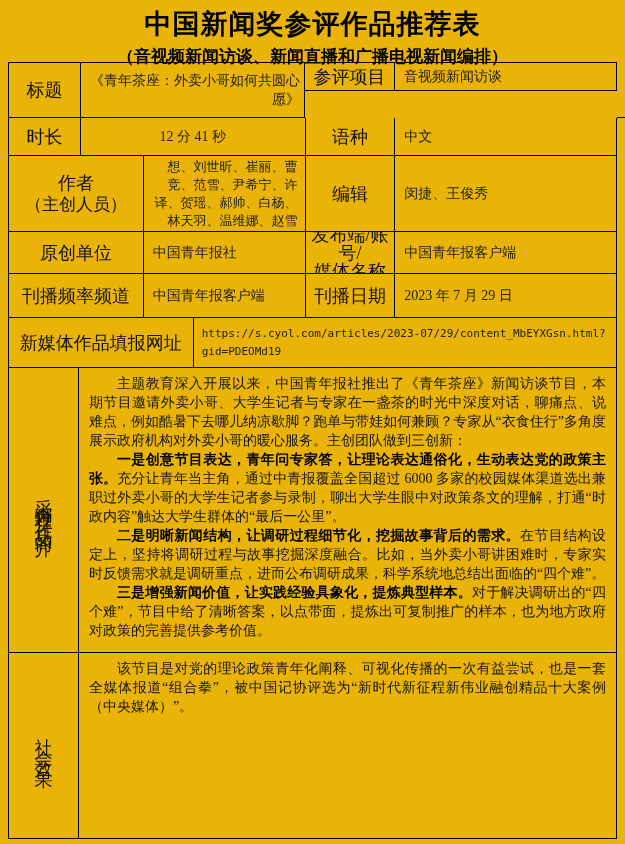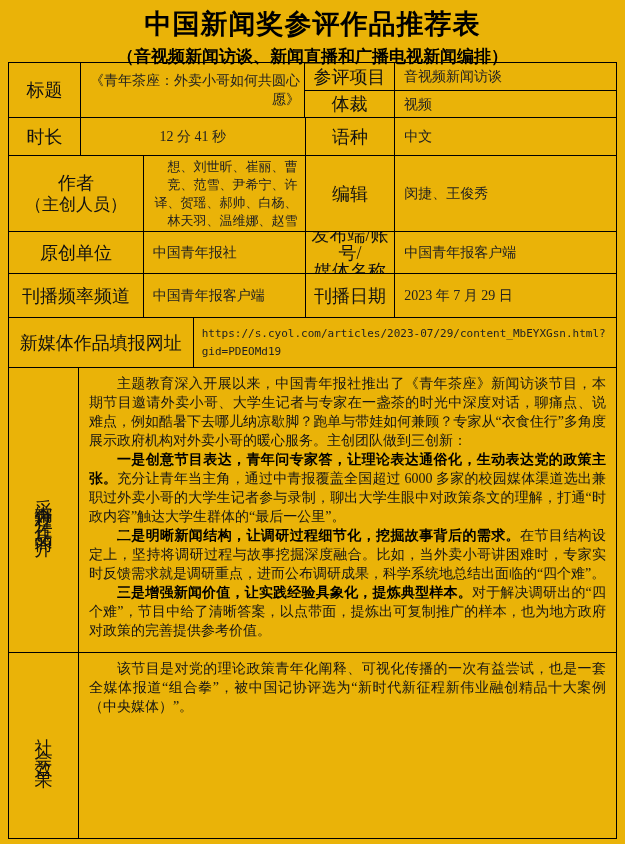--- a/index.html
+++ b/index.html
@@ -22,21 +22,21 @@
   }
   .row { display:flex; }
   .cell {
     border-right:1px solid #000; border-bottom:1px solid #000;
     display:flex; align-items:center; overflow:hidden;
   }
   .lbl { justify-content:center; text-align:center; font-size:18px; color:#111; }
   .lbl-sm { font-size:18px; line-height:18px; white-space:pre-line; }
   .val { font-size:14px; padding:3px 9px; color:#222; line-height:19px;text-align:right; }
   .val-center { justify-content:center; padding:3px 4px; }
-  .subcol { display:flex; flex-direction:column; }
+  .subcol { display:flex; }
   .subrow { display:flex; }
   .author-lbl { flex-direction:column; line-height:22px; }
   .author-sub { font-size:17px; }
   .url-val {
     font-family:"DejaVu Sans Mono", monospace; font-size:11px;
     word-break:break-all; line-height:18px; padding:4px 8px; color:#222;
   }
   .vlabel-cell { justify-content:center; }
   .vlabel {
     writing-mode:vertical-rl; display:flex; font-size:18px; color:#111;

